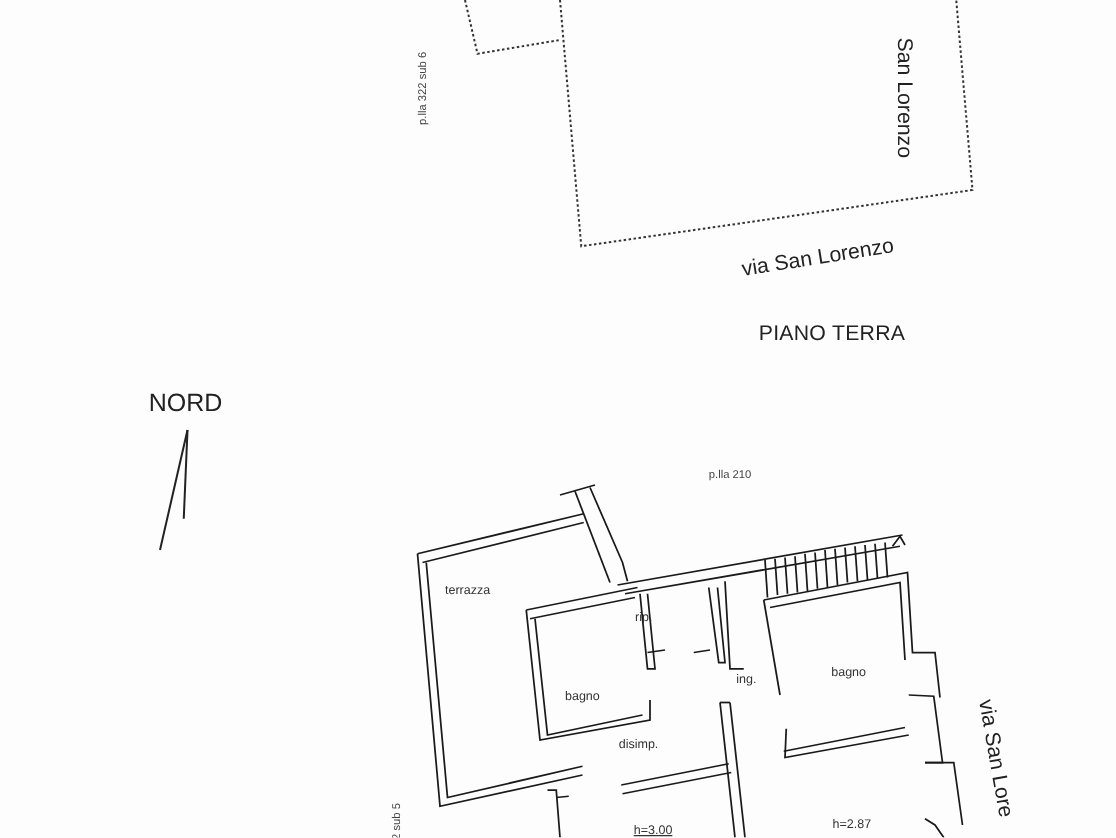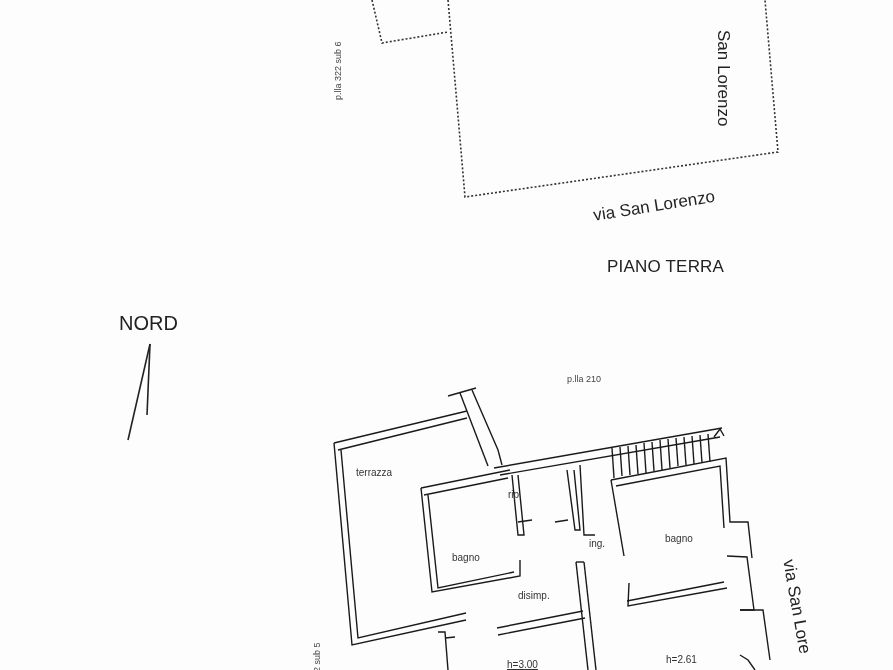--- a/index.html
+++ b/index.html
@@ -117,20 +117,20 @@
   <div class="lbl room" style="left:356px; top:467px;text-align:right;">terrazza</div>
 
   <div class="lbl room" style="left:508px; top:489px;">rip.</div>
 
   <div class="lbl room" style="left:452px; top:552px;">bagno</div>
 
   <div class="lbl room" style="left:589px; top:538px;text-align:right;">ing.</div>
 
   <div class="lbl room" style="left:665px; top:533px;">bagno</div>
 
-  <div class="lbl room" style="left:518px; top:590px;">disimp.</div>
+  <div class="lbl room" style="left:495px; top:590px;">disimp.</div>
 
   <div class="lbl room" style="left:507px; top:659px;text-decoration:underline;">h=3.00</div>
 
-  <div class="lbl room" style="left:666px; top:654px;">h=2.61</div>
+  <div class="lbl room" style="left:666px; top:654px;">h=2.87</div>
 
   <div class="lbl street" style="left:798px; top:558px; transform: rotate(80deg); transform-origin: left top;">via San Lore</div>
 </div>
 
 </body></html>

